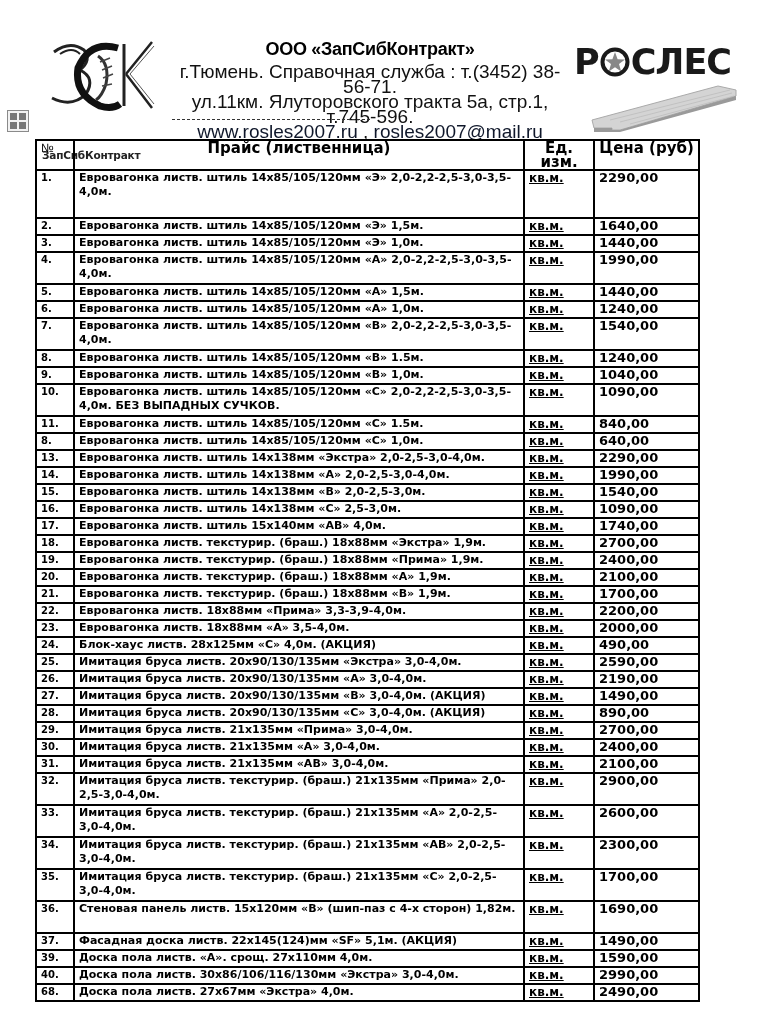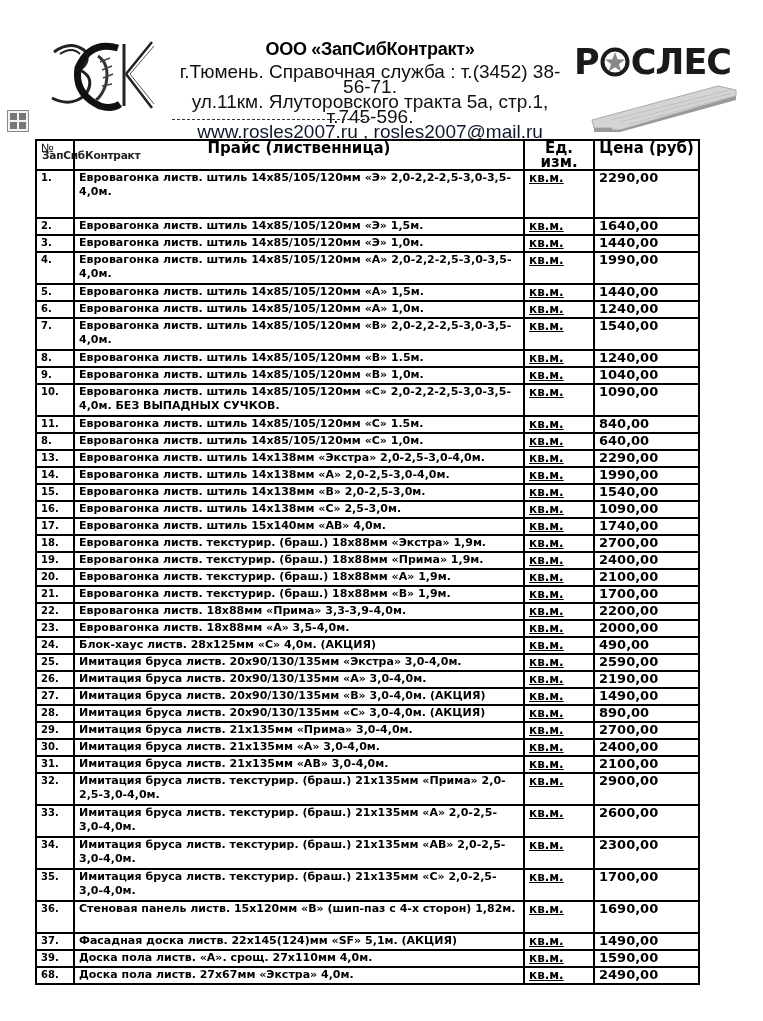--- a/index.html
+++ b/index.html
@@ -334,19 +334,25 @@
         <td class="unit">кв.м.</td>
         <td class="price">1490,00</td>
       </tr>
       <tr class="r1">
         <td class="num">39.</td>
         <td class="name">Доска пола листв.  «А».  срощ.  27х110мм   4,0м.</td>
         <td class="unit">кв.м.</td>
         <td class="price">1590,00</td>
       </tr>
       <tr class="r1">
+        <td class="num">40.</td>
+        <td class="name">Доска пола листв.   30х86/106/116/130мм   «Экстра»   3,0-4,0м.</td>
+        <td class="unit">кв.м.</td>
+        <td class="price">2990,00</td>
+      </tr>
+      <tr class="r1">
         <td class="num">68.</td>
         <td class="name">Доска пола листв. 27х67мм  «Экстра» 4,0м.</td>
         <td class="unit">кв.м.</td>
         <td class="price">2490,00</td>
       </tr>
     </tbody>
 </table>
 
 </body></html>

